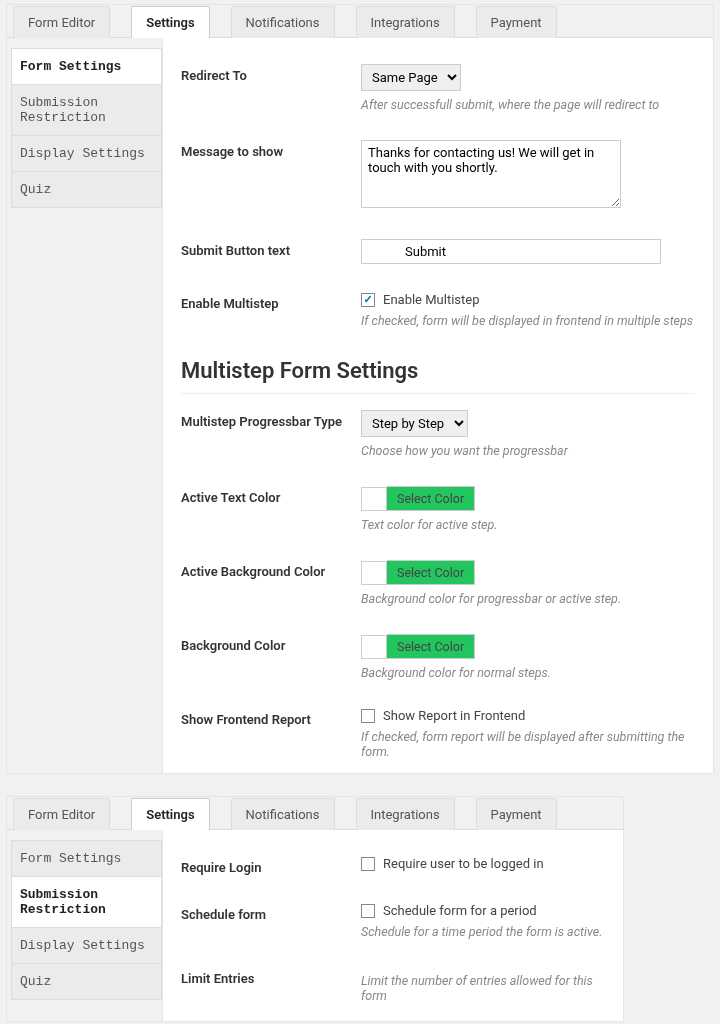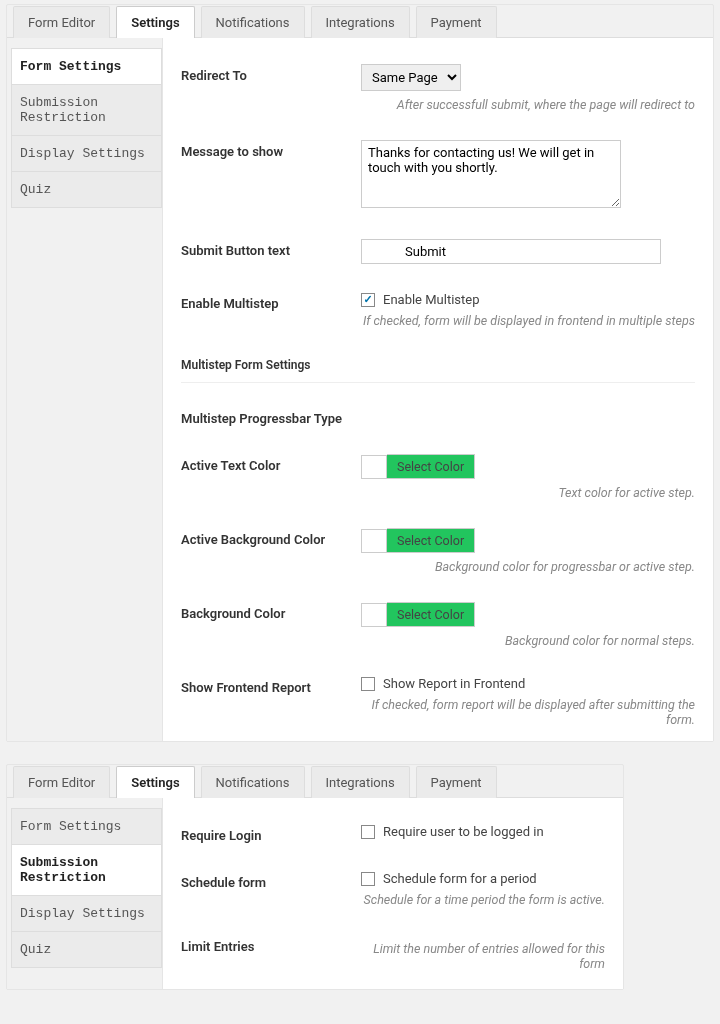--- a/index.html
+++ b/index.html
@@ -1,37 +1,37 @@
 <!DOCTYPE html>
 <html><head>
 <meta charset="utf-8">
 <style>
   * { box-sizing: border-box; margin: 0; padding: 0; }
   body { font-family: -apple-system, "Segoe UI", Roboto, Arial, sans-serif; font-size: 13px; color: #444; background: #f1f1f1; }
   .panel { background: #f1f1f1; border: 1px solid #e5e5e5; border-radius: 2px; }
-  .tabs { display: flex; gap: 6px; padding: 0 6px; }
+  .tabs { display: flex; gap: 21px; padding: 0 6px; }
   .tab { padding: 8px 14px; background: #ebebeb; border: 1px solid #ddd; border-bottom: none; color: #555; font-size: 13px; cursor: pointer; position: relative; top: 1px; border-radius: 2px 2px 0 0; }
   .tab.active { background: #fff; color: #222; font-weight: 600; border-color: #ccc; text-align: center; }
   .body { display: flex; border-top: 1px solid #ddd; background: #f1f1f1; }
   .sidebar { width: 155px; padding: 10px 0 10px 4px; }
   .side-item { padding: 10px 8px; background: #ebebeb; border: 1px solid #ddd; margin: 0 0 -1px 0; color: #555; cursor: pointer; font-size: 13px; font-family: Liberation Mono, monospace; }
   .side-item.active { background: #fff; color: #222; font-weight: 600; }
   .main { flex: 1; background: #fff; border-left: 1px solid #e5e5e5; padding: 12px 18px 14px; }
   .row { display: flex; align-items: flex-start; padding: 14px 0; }
   .lbl { width: 180px; font-weight: 600; color: #333; padding-top: 4px; }
   .ctl { flex: 1; }
-  .hint { font-style: italic; color: #888; font-size: 12.5px; margin-top: 6px; text-align: right; }
+  .hint { font-style: italic; color: #888; font-size: 12.5px; margin-top: 6px; }
   select, input[type=text], textarea { border: 1px solid #ccc; padding: 4px 6px; font-size: 13px; font-family: inherit; background: #fff; }
   select { background: #efefef; }
   textarea { width: 260px; height: 68px; resize: both; }
   input[type=text].wide { width: 300px; padding-left: 43px; }
   .chk-line { display: flex; align-items: center; gap: 8px; }
   .chk { width: 14px; height: 14px; border: 1px solid #888; background: #fff; display: inline-flex; align-items: center; justify-content: center; font-size: 11px; line-height: 1; cursor: pointer; }
   .chk.checked::after { content: "✓"; color: #0073aa; font-weight: bold; }
-  h3.section { font-size: 12px; font-weight: 600; color: #333; padding: 16px 0 10px; border-bottom: 1px solid #eee; margin-bottom: 10px; }
+  h3.section { font-size: 22px; font-weight: 600; color: #333; padding: 16px 0 10px; border-bottom: 1px solid #eee; margin-bottom: 2px; }
   .color-row { display: flex; align-items: center; }
   .swatch { width: 26px; height: 24px; border: 1px solid #ccc; background: #fff; }
   .color-btn { border: 1px solid #ccc; border-left: none; padding: 4px 10px; background: #22c55e; font-size: 12.5px; cursor: pointer; }
   .gap { height: 22px; background: #f1f1f1; }
 </style>
 </head>
 <body>
 
 <div class="panel" style="margin:4px 6px 0;">
   <div class="tabs">
@@ -80,20 +80,24 @@
             <span>Enable Multistep</span>
           </div>
           <div class="hint">If checked, form will be displayed in frontend in multiple steps</div>
         </div>
       </div>
 
       <h3 class="section">Multistep Form Settings</h3>
 
       <div class="row">
         <div class="lbl">Multistep Progressbar Type</div>
+        <div class="ctl">
+          <select><option>Step by Step</option></select>
+          <div class="hint">Choose how you want the progressbar</div>
+        </div>
       </div>
 
       <div class="row">
         <div class="lbl">Active Text Color</div>
         <div class="ctl">
           <div class="color-row">
             <span class="swatch"></span>
             <span class="color-btn">Select Color</span>
           </div>
           <div class="hint">Text color for active step.</div>

